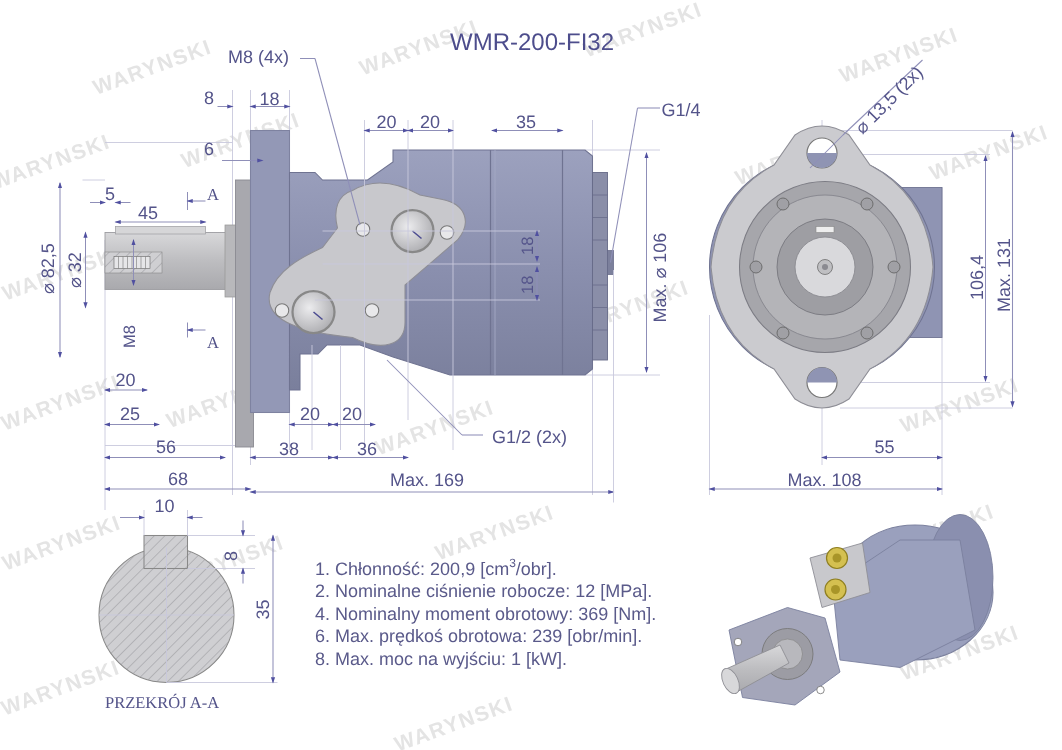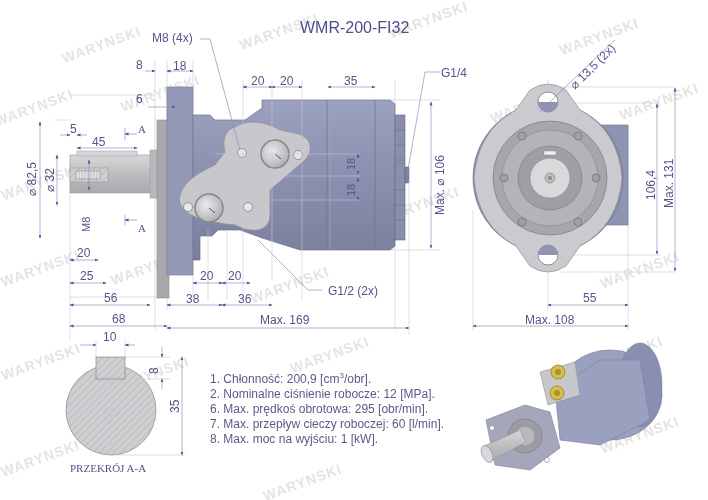--- a/index.html
+++ b/index.html
@@ -343,16 +343,16 @@
     <path d="M484 446 L520 430 L526 442 L490 462 Z" fill="url(#shaftG)" stroke="#8e8e94" stroke-width="0.6"></path>
     <ellipse cx="487" cy="454" rx="5" ry="9" transform="rotate(-25 487 454)" fill="#d8d8da" stroke="#8e8e94" stroke-width="0.6"></ellipse>
     <circle cx="492" cy="428" r="2.5" fill="#fff" stroke="#666" stroke-width="0.5"></circle>
     <circle cx="547" cy="460" r="2.5" fill="#fff" stroke="#666" stroke-width="0.5"></circle>
   </g>
 </svg>
 
 <div class="specs">
   <div><span>1.</span> <span>Chłonność: 200,9 [cm</span><sup>3</sup><span>/obr].</span></div>
   <div><span>2.</span> <span>Nominalne ciśnienie robocze: 12 [MPa].</span></div>
-  <div><span>6.</span> <span>Max. prędkoś obrotowa: 295 [obr/min].</span></div>
-  <div><span>7.</span> <span>Max. przepływ cieczy roboczej: 60 [l/min].</span></div>
+  <div><span>4.</span> <span>Nominalny moment obrotowy: 369 [Nm].</span></div>
+  <div><span>6.</span> <span>Max. prędkoś obrotowa: 239 [obr/min].</span></div>
   <div><span>8.</span> <span>Max. moc na wyjściu: 1 [kW].</span></div>
 </div>
 
 </body></html>

